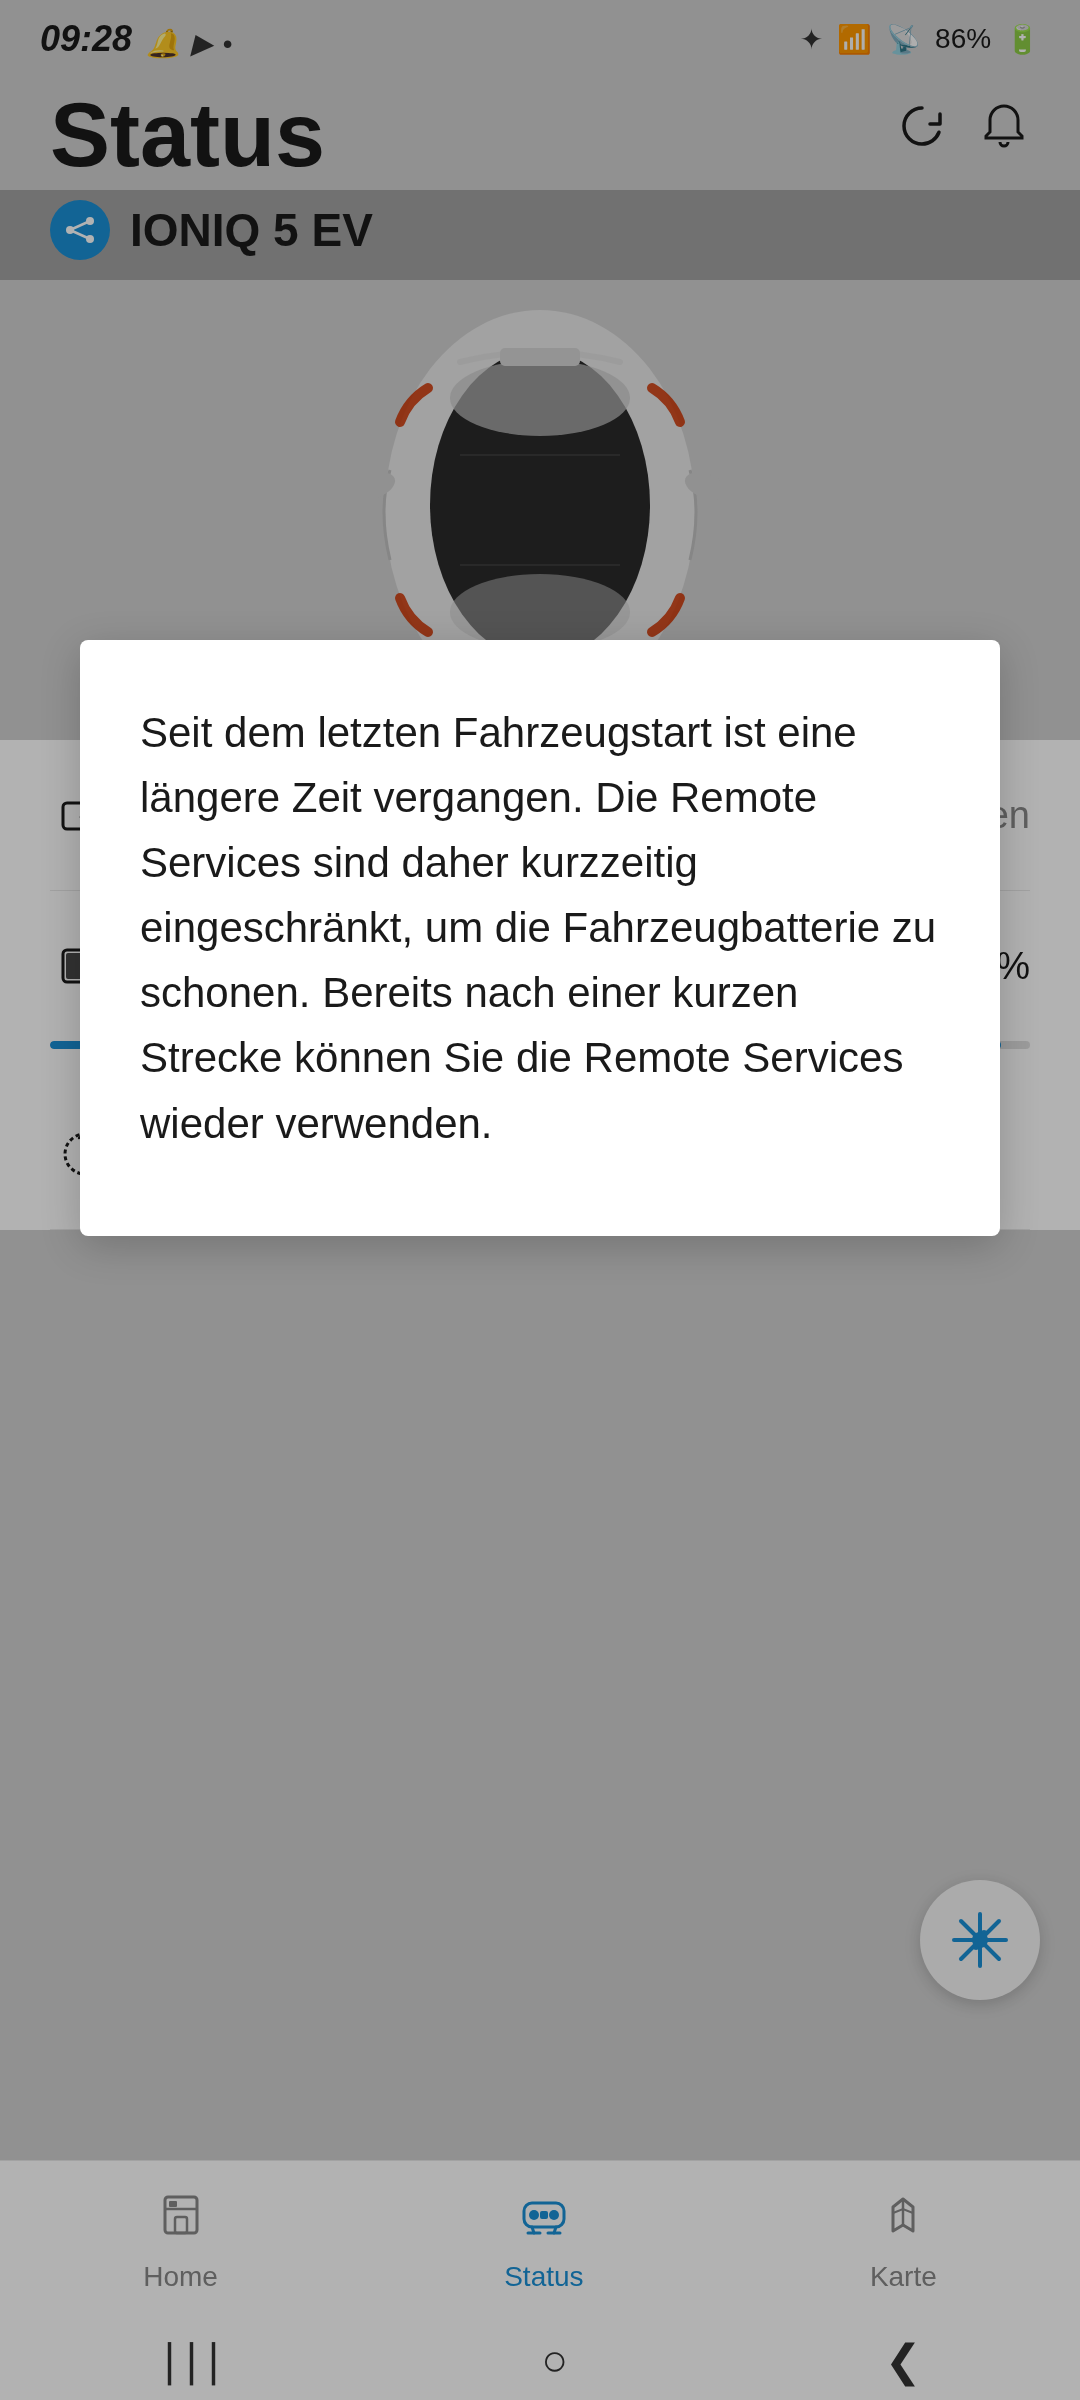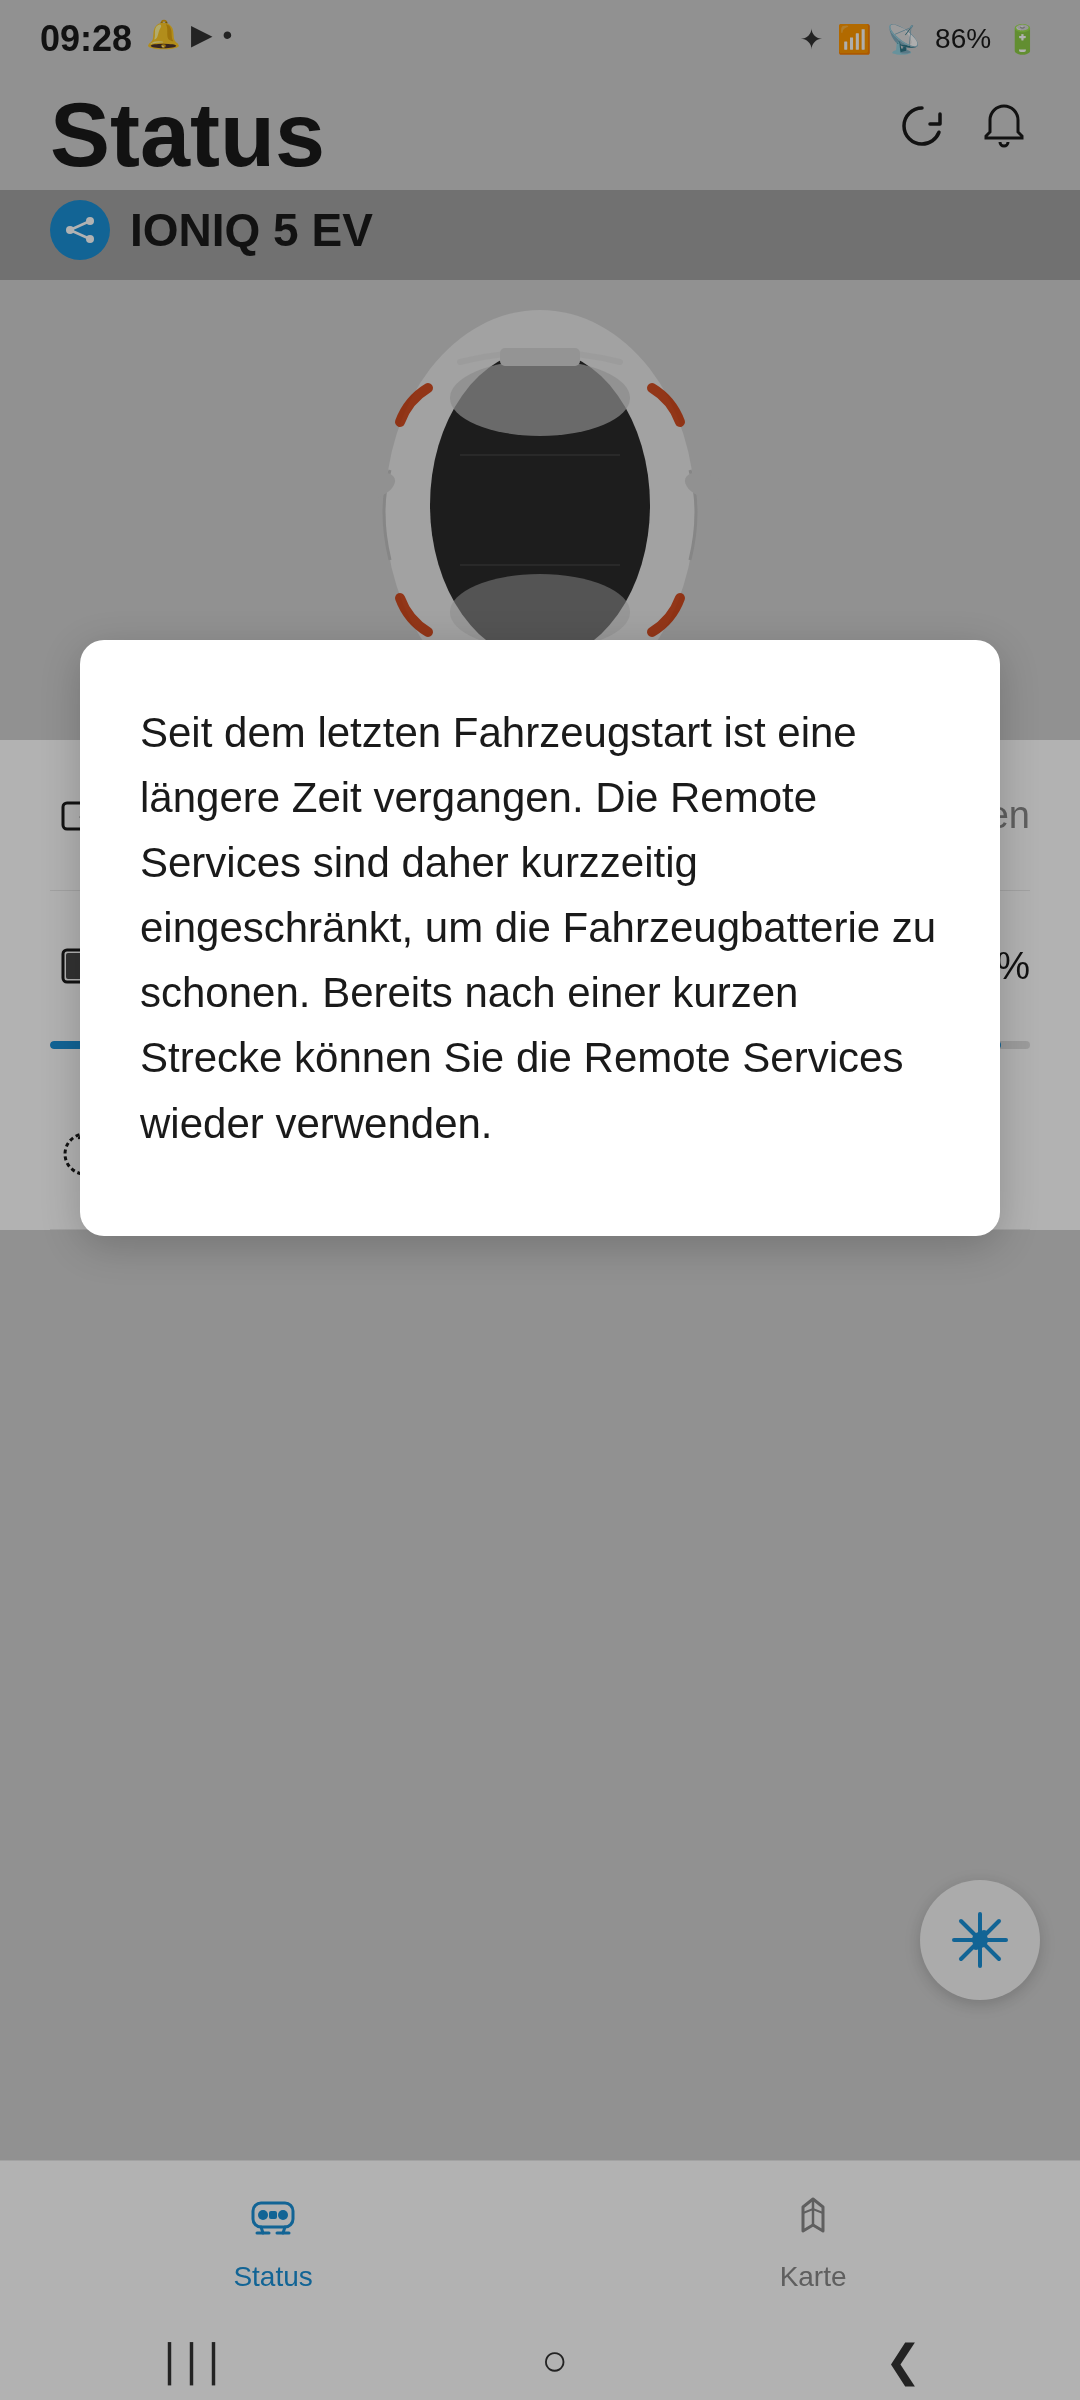--- a/index.html
+++ b/index.html
@@ -18,22 +18,23 @@
     .status-bar {
       display: flex;
       justify-content: space-between;
       align-items: center;
       padding: 18px 40px 10px 40px;
       background: #d0d0d0;
       height: 70px;
     }
     .status-bar-left {
       display: flex;
-      align-items: flex-start;
+      align-items: flex-end;
       gap: 14px;
+      font-style: italic;
     }
     .status-time {
       font-size: 36px;
       font-weight: 600;
       color: #1a1a1a;
     }
     .status-icons {
       display: flex;
       align-items: center;
       gap: 10px;
@@ -131,21 +132,21 @@
       background: rgba(0,0,0,0.3);
       display: flex;
       align-items: flex-start;
       justify-content: center;
       z-index: 100;
       padding-top: 640px;
     }
 
     .dialog-box {
       background: #ffffff;
-      border-radius: 24px;
+      border-radius: 8px;
       padding: 60px 60px 40px 60px;
       width: 920px;
       box-shadow: 0 10px 40px rgba(0,0,0,0.2);
     }
 
     .dialog-message {
       font-size: 42px;
       line-height: 1.55;
       color: #1a1a1a;
       font-weight: 400;
@@ -487,20 +488,31 @@
 </div>
 
 <div class="dialog-overlay">
   <div class="dialog-box">
     <p class="dialog-message">Seit dem letzten Fahrzeugstart ist eine längere Zeit vergangen. Die Remote Services sind daher kurzzeitig eingeschränkt, um die Fahrzeugbatterie zu schonen. Bereits nach einer kurzen Strecke können Sie die Remote Services wieder verwenden.</p>
   </div>
 </div>
 
 <div class="bottom-nav">
 
+  <div class="nav-item">
+    <span class="nav-icon">
+      <svg width="52" height="52" viewBox="0 0 52 52" fill="none" xmlns="http://www.w3.org/2000/svg">
+        <rect x="10" y="8" width="32" height="36" rx="3" stroke="#888" stroke-width="3" fill="none"></rect>
+        <rect x="20" y="28" width="12" height="16" rx="2" stroke="#888" stroke-width="2.5" fill="none"></rect>
+        <line x1="10" y1="20" x2="42" y2="20" stroke="#888" stroke-width="2.5"></line>
+        <rect x="14" y="12" width="8" height="6" rx="1" fill="#888"></rect>
+      </svg>
+    </span>
+    <span class="nav-label">Home</span>
+  </div>
 
 
   <div class="nav-item">
     <span class="nav-icon active">
       <svg width="52" height="52" viewBox="0 0 52 52" fill="none" xmlns="http://www.w3.org/2000/svg">
         <rect x="6" y="14" width="40" height="24" rx="8" stroke="#1a90d6" stroke-width="3" fill="none"></rect>
         <circle cx="16" cy="26" r="5" fill="#1a90d6"></circle>
         <circle cx="36" cy="26" r="5" fill="#1a90d6"></circle>
         <rect x="22" y="22" width="8" height="8" rx="2" fill="#1a90d6"></rect>
         <line x1="14" y1="38" x2="16" y2="44" stroke="#1a90d6" stroke-width="3" stroke-linecap="round"></line>

